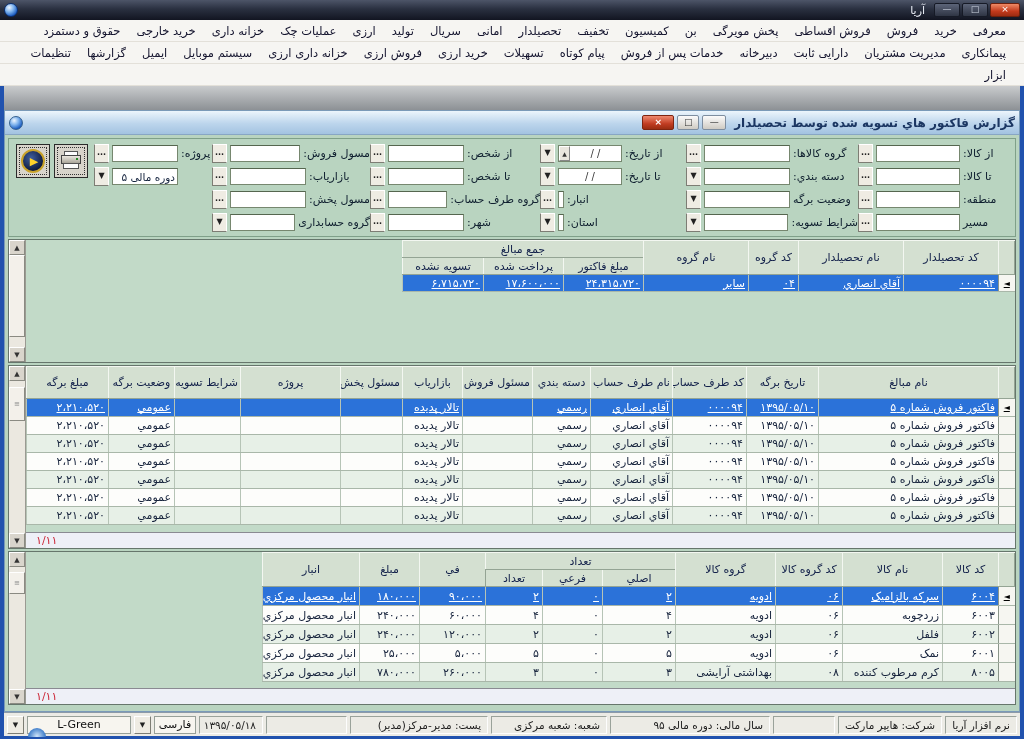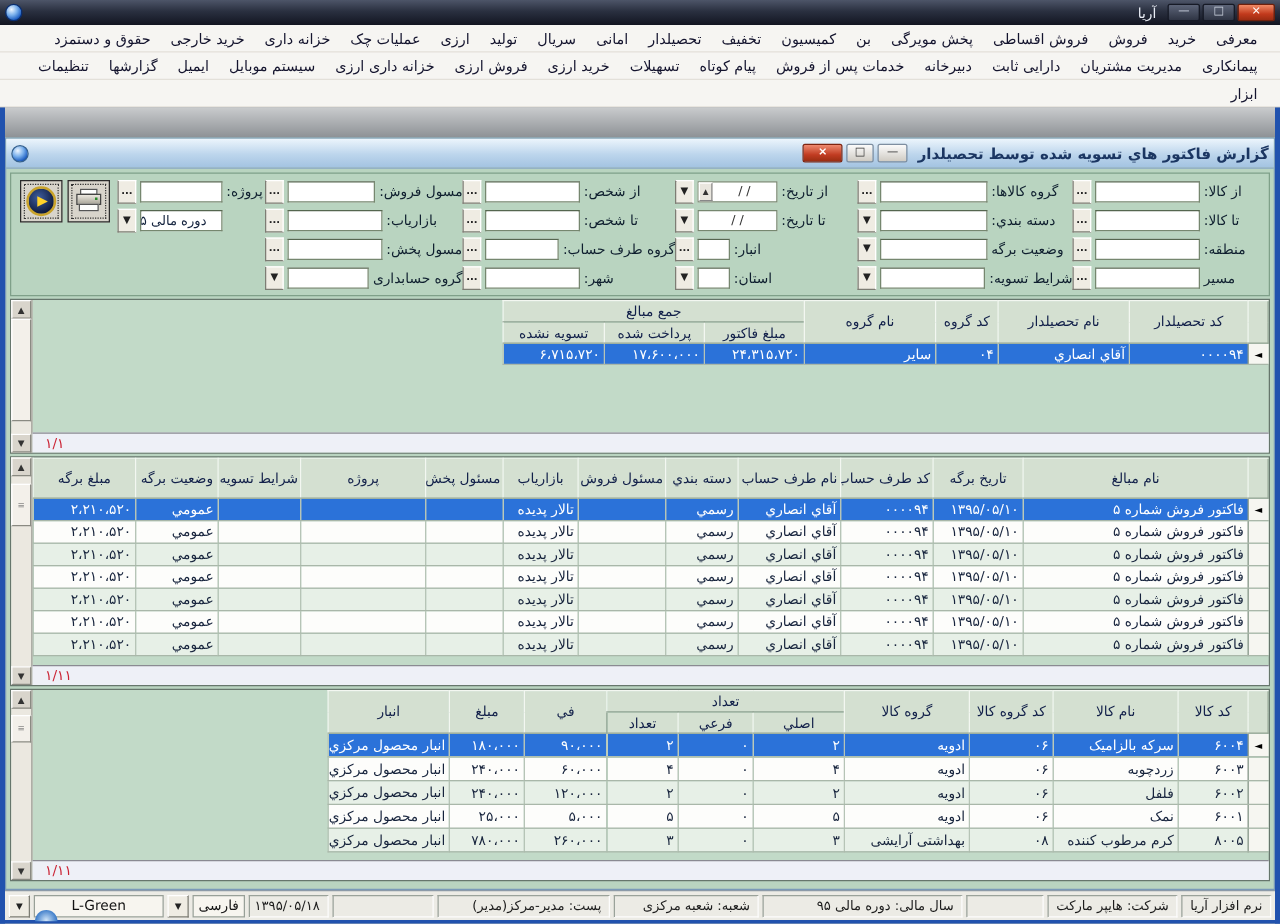--- a/index.html
+++ b/index.html
@@ -45,21 +45,21 @@
 
   .win-body { flex:1; padding:3px; display:flex; flex-direction:column; gap:2px; }
 
   
   .fpanel { height:99px; border:1px solid #7fa089; background:#b9d4c0; direction:rtl;
     display:grid; grid-template-columns:153px 172px 146px 170px 158px 118px 1fr;
     grid-template-rows:repeat(4,21px); row-gap:2px; align-items:center; padding:4px; }
   .fcell { display:flex; direction:rtl; justify-content:flex-end; align-items:center; gap:3px; height:21px; }
   .flabel { font-size:11px; color:#0e1e2e; white-space:nowrap; flex:0 0 auto; }
   .finput { height:17px; background:#fff; border:1px solid #76876f; border-top-color:#55664f;
-    display:inline-flex; align-items:center; padding:0 12px; font-size:10.5px; color:#13223d; overflow:hidden; white-space:nowrap; }
+    display:inline-flex; align-items:center; padding:0 2px; font-size:10.5px; color:#13223d; overflow:hidden; white-space:nowrap; }
   .finput.w1{width:84px} .finput.w2{width:86px} .finput.w4{width:76px} .finput.w5{width:76px} .finput.w6{width:66px}
   .fdate { width:64px; height:17px; background:#fff; border:1px solid #76876f; display:flex; direction:ltr; align-items:center; }
   .fspin { width:11px; height:15px; background:#e9e6de; border:1px solid #888; border-top-color:#fff; border-left-color:#fff;
     font-size:6px; color:#333; display:flex; align-items:center; justify-content:center; }
   .fdval { flex:1; text-align:center; font-size:10px; color:#333; direction:ltr; }
   .fbtn { width:15px; height:19px; background:#efece3; border:1px solid #7d7d74; border-top-color:#fff; border-right-color:#fff;
     font-size:8px; line-height:16px; color:#222; text-align:center; font-weight:bold; cursor:default; flex:0 0 auto; }
   .fbuttons { grid-column:7; grid-row:1 / 3; display:flex; direction:ltr; gap:4px; align-self:start; padding:1px 0 0 3px; }
   .big-btn { width:34px; height:34px; background:#d8d4cb; border:1px solid #2a2a2a;
     display:flex; align-items:center; justify-content:center; outline:1px dotted #333; outline-offset:-4px; }
@@ -89,21 +89,21 @@
   th { background:#d4e0d1; font-size:11px; font-weight:normal; color:#12204a;
     border:1px solid; border-color:#f3f7f1 #94a494 #94a494 #f3f7f1; padding:0 2px;
     white-space:nowrap; overflow:hidden; text-align:center; }
   .g1 thead tr, .g3 thead tr { height:17px; }
   .g2 thead tr { height:32px; }
   td { font-size:11px; color:#16233c; border-left:1px solid #b6c4b6; border-bottom:1px solid #a9b7a9;
     padding:0 3px; white-space:nowrap; overflow:hidden; text-align:right; }
   .g1 tbody tr{height:17px} .g2 tbody tr{height:18px} .g3 tbody tr{height:19px}
   tr.even td { background:#e7f0e7; }
   tr.odd  td { background:#fdfdfb; }
-  tr.sel  td { background:#2b72d9; color:#fff; }
+  tr.sel  td { background:#2b72d9; color:#fff;text-decoration:underline; }
   td.ind, th.ind { width:16px; }
   td.ind { background:#f6f6f1 !important; color:#000 !important; font-size:8px; text-align:center; padding:0;
     border-left:1px solid #8a968a; }
   td.filler, th.filler { background:#c2dac8 !important; border:none; }
   .rstrip { height:16px; background:#eef0f7; border-top:1px solid #8a8a92; display:flex; align-items:center;
     justify-content:flex-end; padding:0 10px; font-size:11px; color:#cb2334; direction:rtl; }
 
   
   .statusbar { height:24px; background:#ecebe5; border-top:1px solid #8c9aa8; display:flex; align-items:center;
     padding:2px 3px; gap:3px; direction:ltr; position:relative; }
@@ -361,21 +361,20 @@
                     <td>۰۴</td>
                     <td>سایر</td>
                     <td>۲۴،۳۱۵،۷۲۰</td>
                     <td>۱۷،۶۰۰،۰۰۰</td>
                     <td>۶،۷۱۵،۷۲۰</td>
                     <td class="filler"></td>
                   </tr>
                 </tbody>
             </table>
           </div>
-          <div class="rstrip">۱/۱</div>
         </div>
       </div>
 
       <div class="gblock g2">
         <div class="vscroll">
           <span class="sbtn">▲</span>
           <span class="sthumb">≡</span>
           <span class="sspace"></span>
           <span class="sbtn">▼</span>
         </div>

